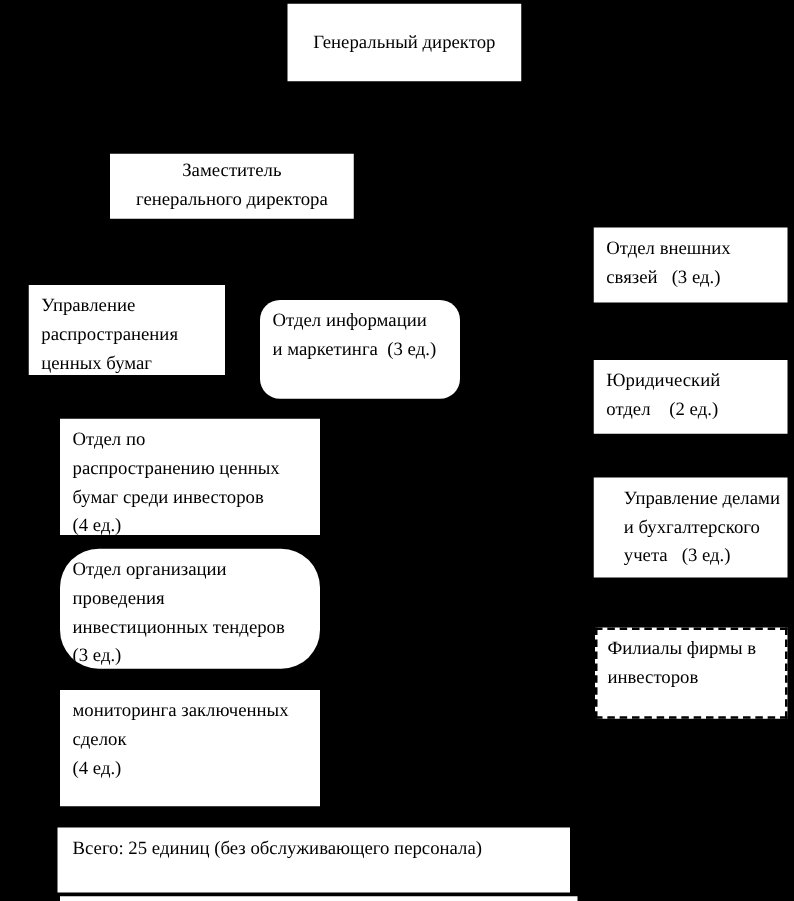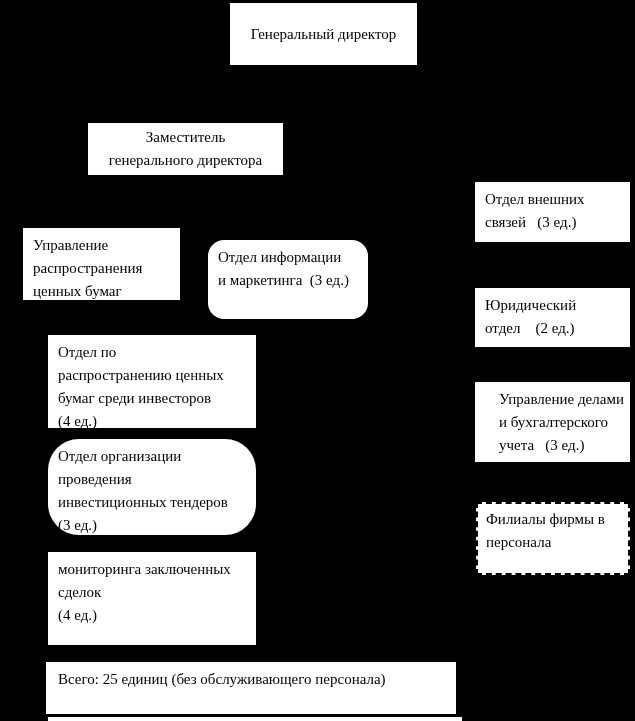--- a/index.html
+++ b/index.html
@@ -89,21 +89,21 @@
 
   <div class="node" style="left:48px; top:439px; width:208px; height:96px;border-radius:31px;">
     <div class="line">Отдел организации</div>
     <div class="line">проведения</div>
     <div class="line">инвестиционных тендеров</div>
     <div class="line">(3 ед.)</div>
   </div>
 
   <div class="node dashed" style="left:476px; top:502px; width:154px; height:73px;">
     <div class="line">Филиалы фирмы в</div>
-    <div class="line">персонала</div>
+    <div class="line">инвесторов</div>
   </div>
 
   <div class="node" style="left:48px; top:552px; width:208px; height:93px;">
     <div class="line">мониторинга заключенных</div>
     <div class="line">сделок</div>
     <div class="line">(4 ед.)</div>
   </div>
 
   <div class="node" style="left:46px; top:662px; width:410px; height:52px; padding-left:12px;">
     <div class="line">Всего: 25 единиц (без обслуживающего персонала)</div>

